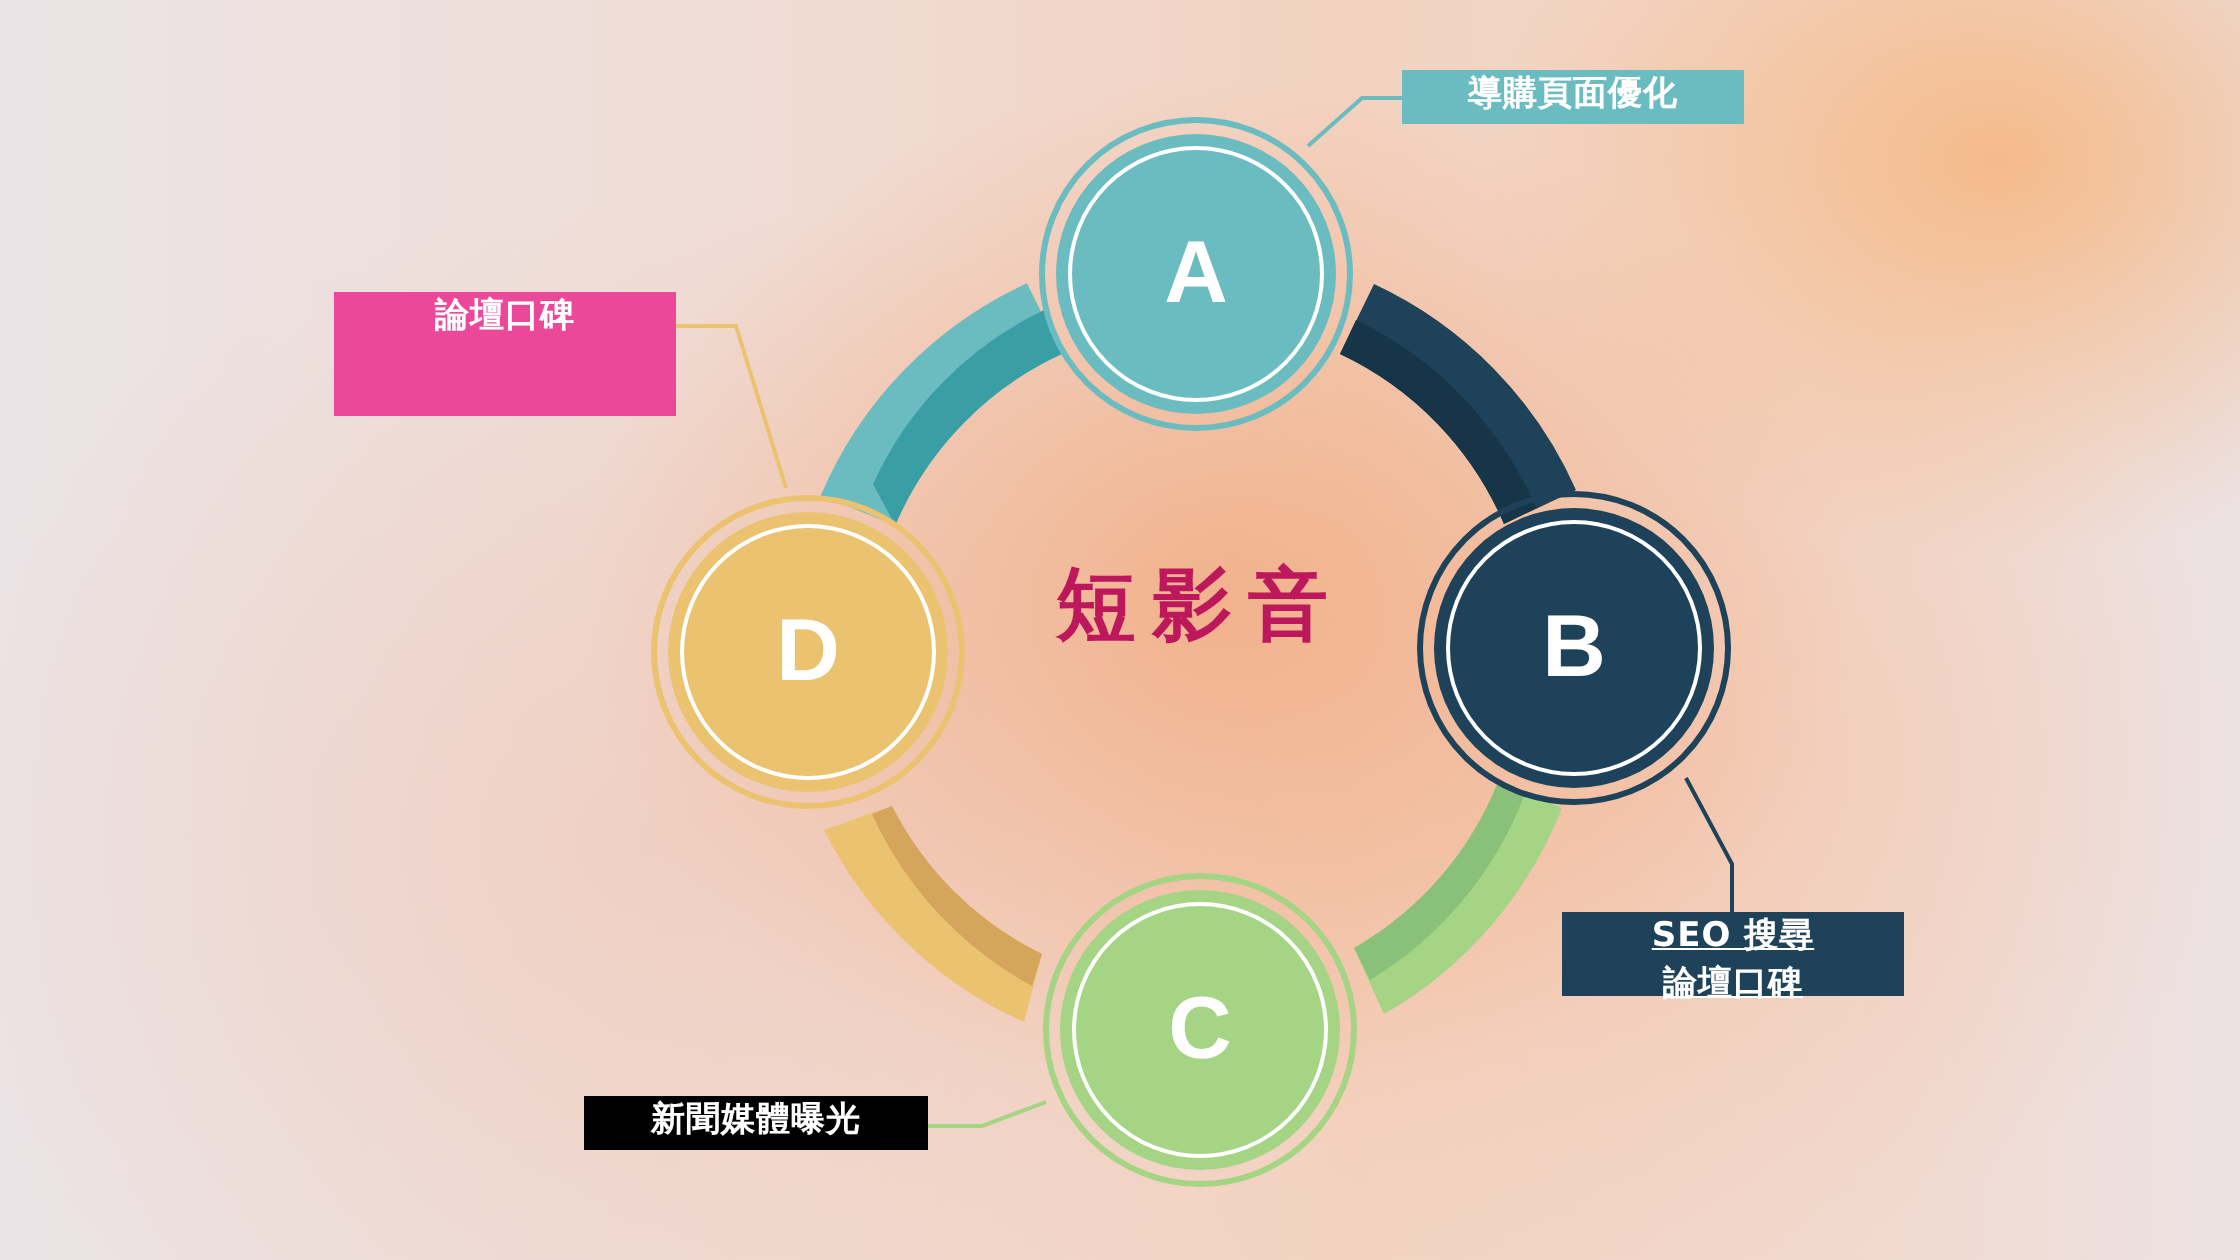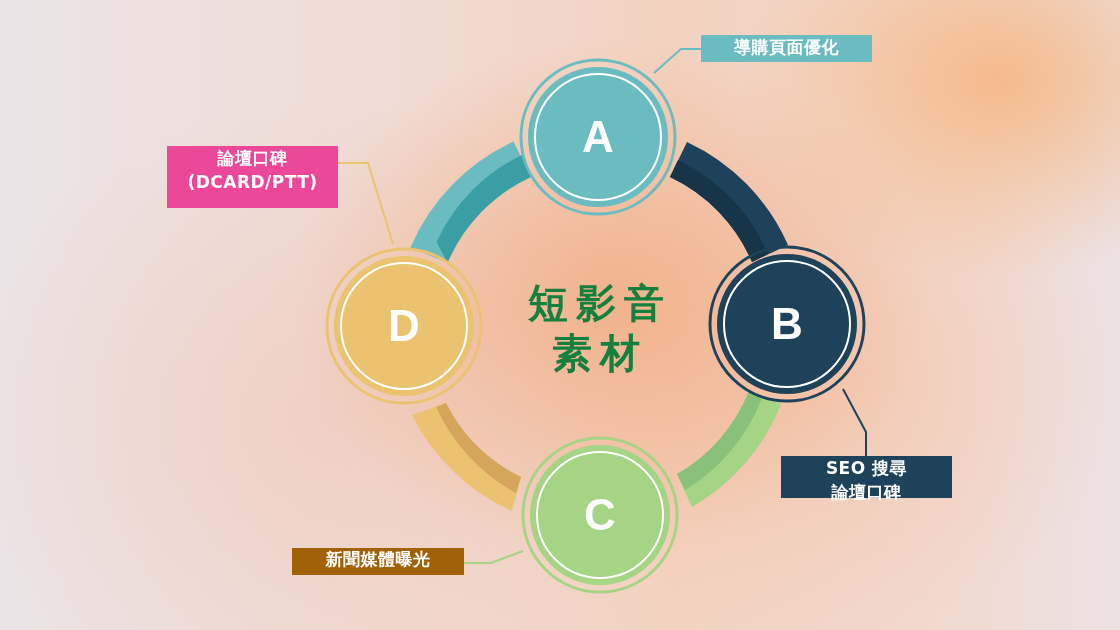--- a/index.html
+++ b/index.html
@@ -11,21 +11,21 @@
       radial-gradient(ellipse 320px 260px at 610px 300px, rgba(241,168,124,0.75), rgba(241,168,124,0) 100%),
       radial-gradient(ellipse 260px 200px at 1000px 80px, rgba(246,178,120,0.8), rgba(246,178,120,0) 100%),
       radial-gradient(ellipse 300px 260px at 820px 380px, rgba(244,190,160,0.55), rgba(244,190,160,0) 100%),
       radial-gradient(ellipse 380px 320px at 330px 420px, rgba(240,196,178,0.55), rgba(240,196,178,0) 100%),
       linear-gradient(90deg,#ebe4e6 0%,#f0dcd4 35%,#f3d2c0 60%,#f1dad0 85%,#ece2e4 100%);}
   svg.diagram{position:absolute;left:0;top:0;}
   .label{position:absolute;color:#fff;font-weight:bold;font-size:17px;
     display:flex;flex-direction:column;align-items:center;justify-content:flex-start;
     line-height:24px;letter-spacing:0.5px;text-align:center;}
   .title{position:absolute;left:500px;top:278px;width:200px;text-align:center;
-    font-size:40px;font-weight:bold;color:#15803d;line-height:50px;letter-spacing:8px;}
+    font-size:40px;font-weight:bold;color:#be185d;line-height:50px;letter-spacing:8px;}
   .node-letter{position:absolute;width:100px;height:60px;margin-left:-50px;margin-top:-30px;
     text-align:center;line-height:60px;font-family:"Liberation Sans",sans-serif;
     font-weight:bold;font-size:44px;color:#fff;}
 </style>
 </head>
 <body>
 
 <div class="bg"></div>
 
 <svg class="diagram" width="1120" height="630" viewBox="0 0 1120 630">
@@ -80,32 +80,30 @@
   </g>
 </svg>
 
 <div class="node-letter" style="left:598px;top:137px;">A</div>
 <div class="node-letter" style="left:787px;top:324px;">B</div>
 <div class="node-letter" style="left:600px;top:515px;">C</div>
 <div class="node-letter" style="left:404px;top:326px;">D</div>
 
 <div class="title">
   <div>短影音</div>
-  <div>素材</div>
 </div>
 
 <div class="label" style="left:701px;top:35px;width:171px;height:27px;background:#6bbcc1;">
   <span>導購頁面優化</span>
 </div>
 
-<div class="label" style="left:781px;top:456px;width:171px;height:42px;background:#1e4259;">
+<div class="label" style="left:781px;top:456px;width:171px;height:42px;background:#1e4259;text-decoration:underline;">
   <span>SEO 搜尋</span>
   <span>論壇口碑</span>
 </div>
 
-<div class="label" style="left:292px;top:548px;width:172px;height:27px;background:#a16207;font-family:Liberation Serif, serif;">
+<div class="label" style="left:292px;top:548px;width:172px;height:27px;background:#000000;">
   <span>新聞媒體曝光</span>
 </div>
 
 <div class="label" style="left:167px;top:146px;width:171px;height:62px;background:#ec4899;">
   <span>論壇口碑</span>
-  <span>(DCARD/PTT)</span>
 </div>
 
 </body></html>

